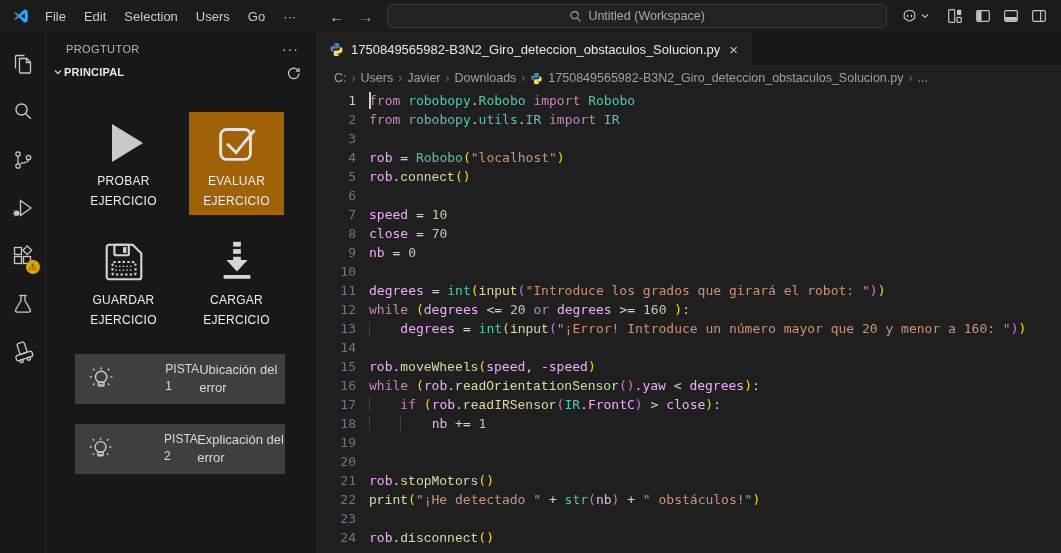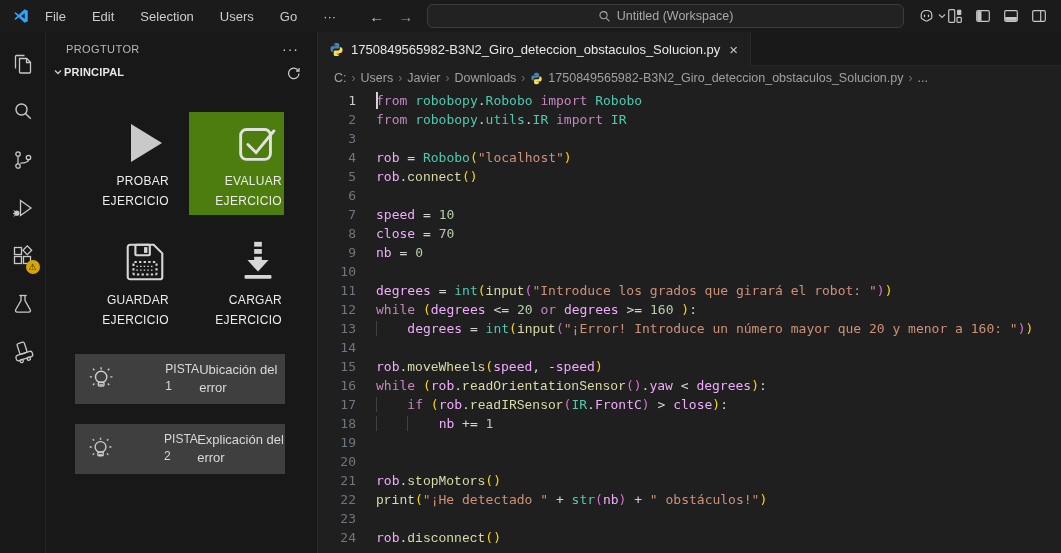--- a/index.html
+++ b/index.html
@@ -3,21 +3,21 @@
 <meta charset="utf-8">
 <style>
   * { margin:0; padding:0; box-sizing:border-box; }
   html,body { width:1061px; height:553px; overflow:hidden; background:#1f1f1f;
               font-family:"Liberation Sans", sans-serif; }
   .app { width:1061px; height:553px; display:flex; flex-direction:column; background:#1f1f1f; }
 
   
   .titlebar { height:32px; flex:0 0 32px; background:#1b1b1b; display:flex; align-items:center; color:#cccccc; }
   .vscode-logo { margin-left:12px; margin-right:6px; display:flex; }
-  .menu { display:flex; align-items:flex-end;gap:8px; }
+  .menu { display:flex; align-items:flex-end; }
   .menu-item { font-size:13px; padding:3px 9px; border-radius:5px; color:#cccccc; cursor:default; }
   .nav-arrows { display:flex; align-items:center; gap:14px; margin-left:24px; }
   .nav-arrow { font-size:15px; color:#c5c5c5; }
   .nav-arrow.fwd { color:#9a9a9a; }
   .cmd-center { margin-left:14px; width:500px; height:24px; background:#222222; border:1px solid #3c3c3c;
                 border-radius:6px; display:flex; align-items:center; justify-content:center; gap:6px;
                 color:#a9a9a9; font-size:12.5px; }
   .copilot { margin-left:14px; display:flex; align-items:center; gap:2px; }
   .tb-right { margin-left:auto; display:flex; align-items:center; gap:12px; padding-right:14px; }
   .tb-icon { display:flex; }
@@ -36,22 +36,22 @@
   .sidebar { width:272px; flex:0 0 272px; background:#181818; border-right:1px solid #2b2b2b; color:#cccccc; }
   .sb-titlerow { height:34px; display:flex; align-items:center; padding:0 18px 0 20px; }
   .sb-title { font-size:11px; letter-spacing:.4px; color:#b8b8b8; }
   .sb-dots { margin-left:auto; font-size:14px; letter-spacing:1px; color:#cccccc; cursor:pointer; }
   .sb-sectionrow { height:24px; display:flex; padding:0 16px 0 6px; }
   .sb-section-label { font-size:11px; font-weight:bold; color:#e7e7e7; letter-spacing:.2px; }
   .sb-refresh { margin-left:auto; display:flex; cursor:pointer; }
 
   .btn-grid { display:grid; grid-template-columns:95px 95px; column-gap:18px; row-gap:16px;
               padding:22px 34px 0 30px; }
-  .tool-btn { display:flex; flex-direction:column; align-items:flex-end; padding:5px 2px 4px; cursor:pointer; }
-  .tool-btn.selected { background:#4d7c0f; }
+  .tool-btn { display:flex; flex-direction:column; align-items:center; padding:5px 2px 4px; cursor:pointer; }
+  .tool-btn.selected { background:#a16207; }
   .tool-btn .lbl { font-size:12px; line-height:20px; color:#ececec; letter-spacing:.3px; }
   .tool-icon { height:52px; display:flex; align-items:center; justify-content:center; margin-bottom:2px; }
 
   .pistas-head { margin:42px 0 0 30px; width:210px; font-size:11px; letter-spacing:.5px; color:#d6d6d6;
                  padding-bottom:8px; border-bottom:1px solid #b0b0b0; }
   .hint-card { margin:20px 0 0 29px; width:210px; height:50px; background:#3f3f3f; display:flex;
                align-items:center; padding-left:12px; gap:22px; cursor:pointer; }
   .hint-text { display:flex; flex-direction:row;margin-left:28px; }
   .hint-title { font-size:12px; line-height:17px; color:#d9d9d9; }
   .hint-sub { font-size:13px; line-height:18px; color:#d9d9d9; }
@@ -66,21 +66,21 @@
   .breadcrumb { height:24px; flex:0 0 24px; display:flex; align-items:center; gap:4px; padding-left:16px;
                 font-size:12.5px; color:#a0a0a0; white-space:nowrap; overflow:hidden; }
   .bc-sep { color:#6e6e6e; font-size:12px; padding:0 1px; }
   .bc-file { display:flex; align-items:center; gap:5px; }
 
   .code { flex:1; padding-top:1px; font-family:"DejaVu Sans Mono","Liberation Mono",monospace;
           font-size:13px; line-height:19px; overflow:hidden; }
   .code-line { display:flex; height:19px; white-space:pre; }
   .code-line .num { width:38px; flex:0 0 38px; text-align:right; color:#6e7681; user-select:none; }
   .code-line.active .num { color:#cccccc; }
-  .code-line .txt { margin-left:20px; position:relative; color:#cccccc; }
+  .code-line .txt { margin-left:13px; position:relative; color:#cccccc; }
   .code-line.active .txt::after { content:""; position:absolute; left:0; top:1px; bottom:1px; width:1.5px; background:#d4d4d4; }
   .tk-kw  { color:#c586c0; }
   .tk-fn  { color:#dcdcaa;font-family:Liberation Mono, monospace; }
   .tk-cls { color:#4ec9b0; }
   .tk-var { color:#f0abfc; }
   .tk-str { color:#ce9178; }
   .tk-num { color:#b5cea8; }
   .tk-op  { color:#d4d4d4; }
   .tk-p1  { color:#ffd700; }
   .tk-p2  { color:#da70d6; }

